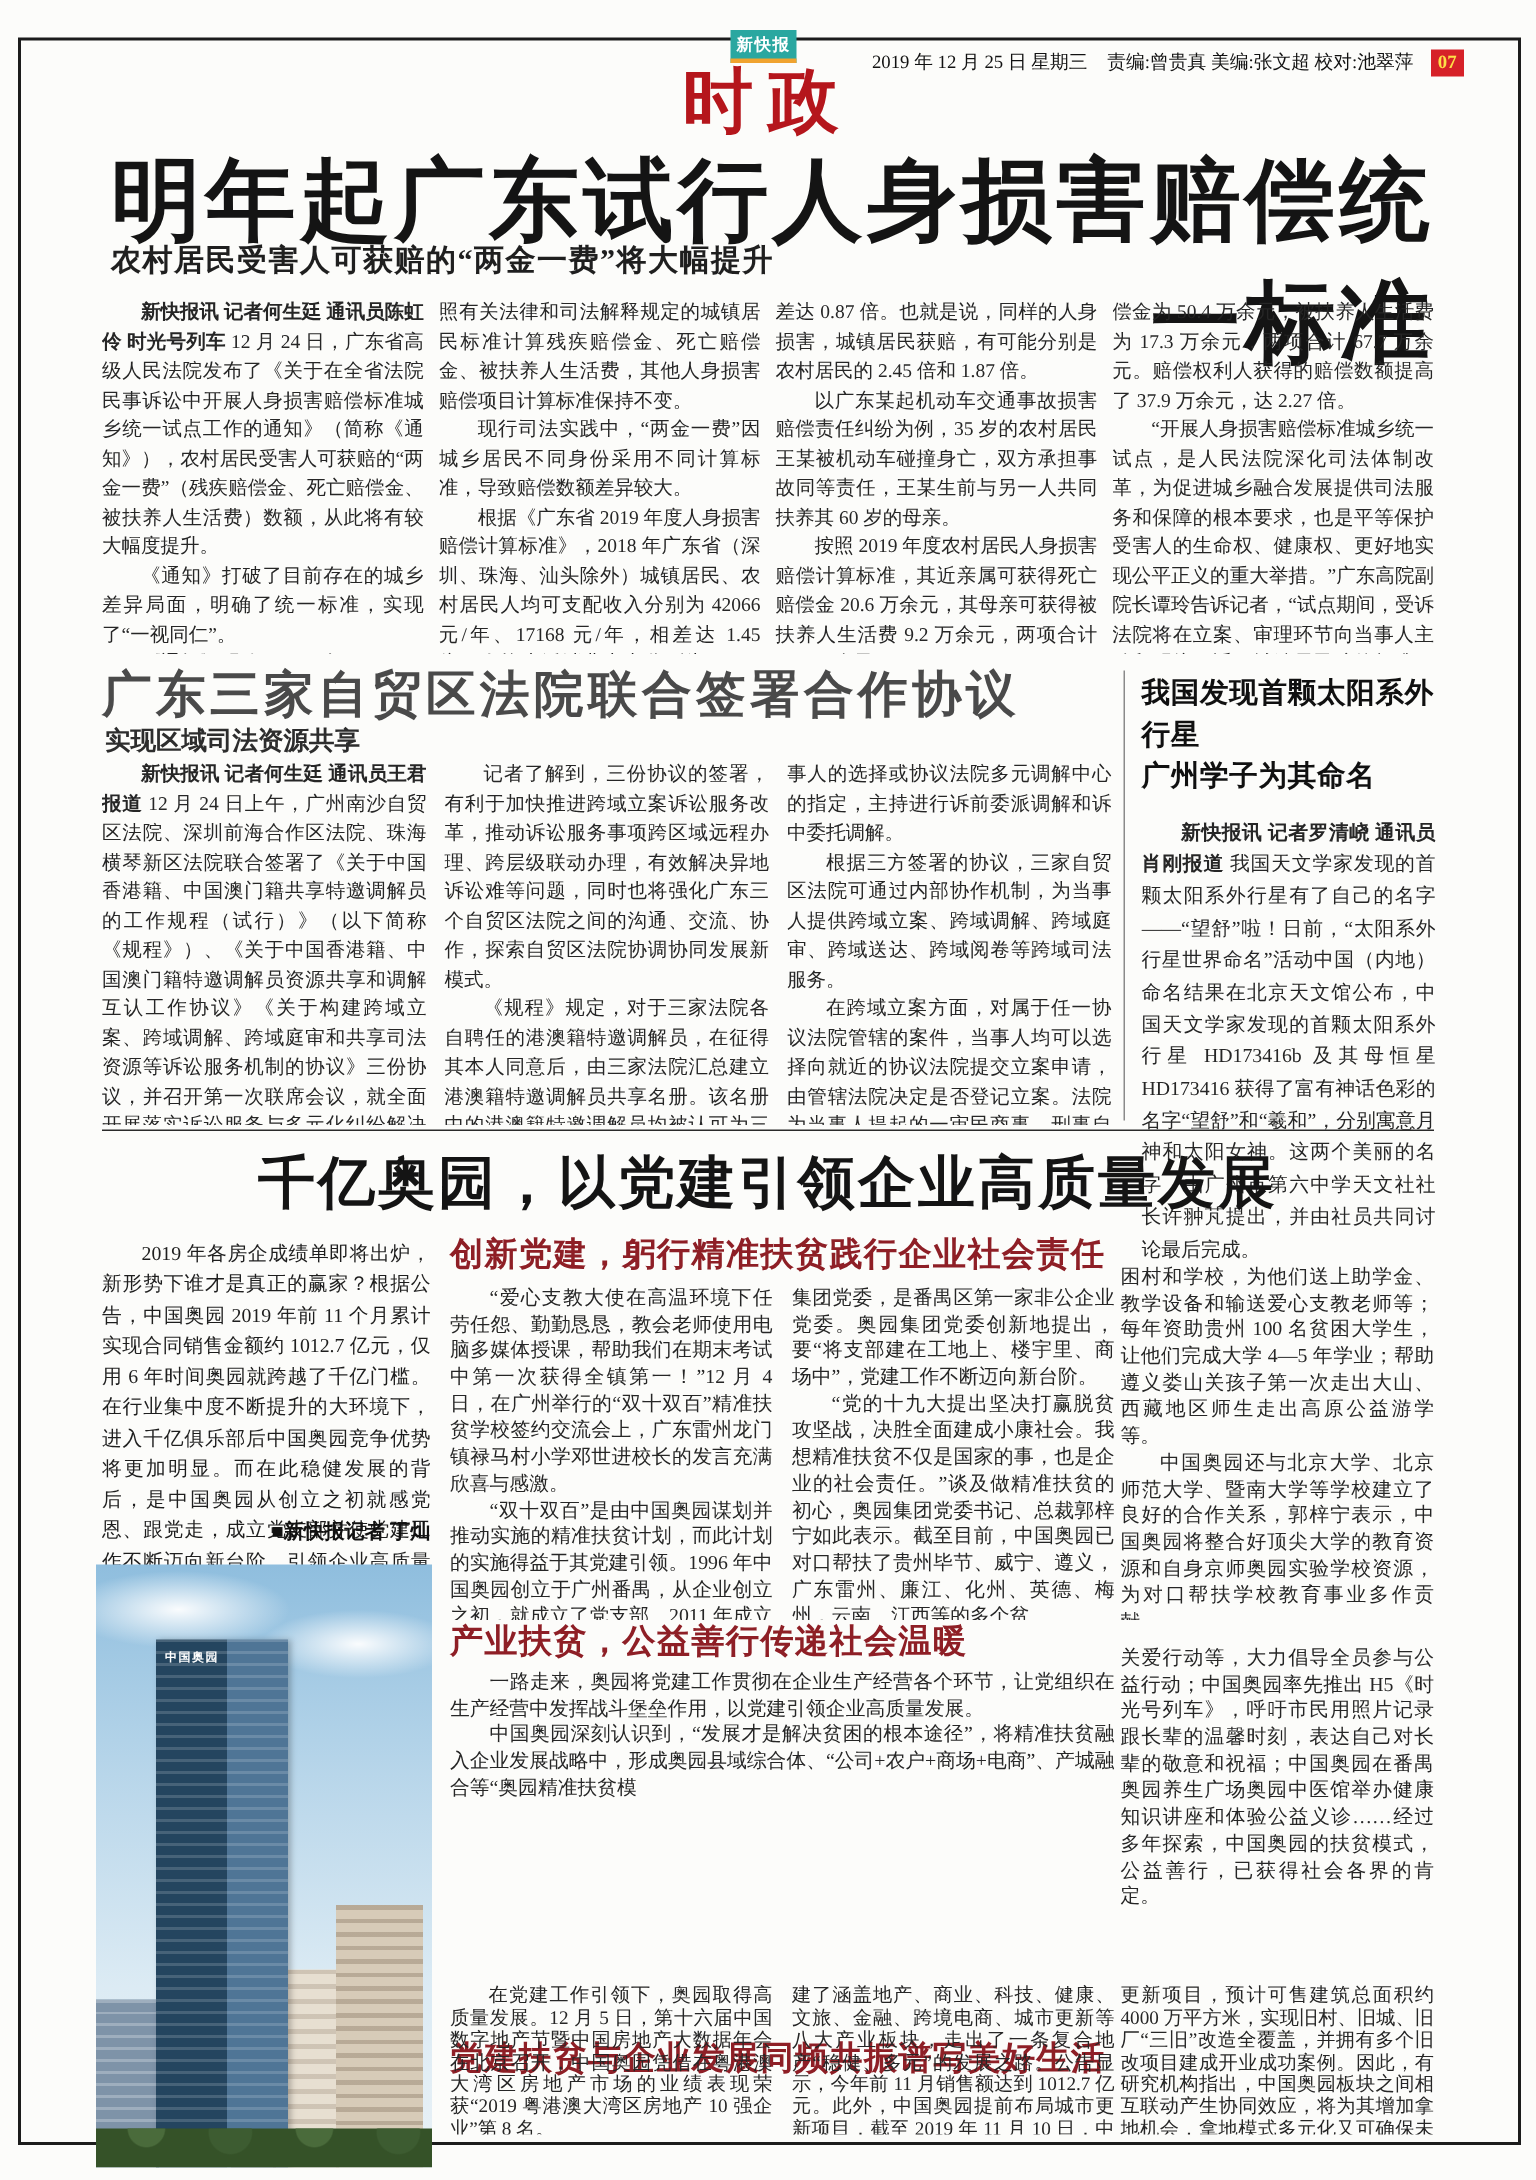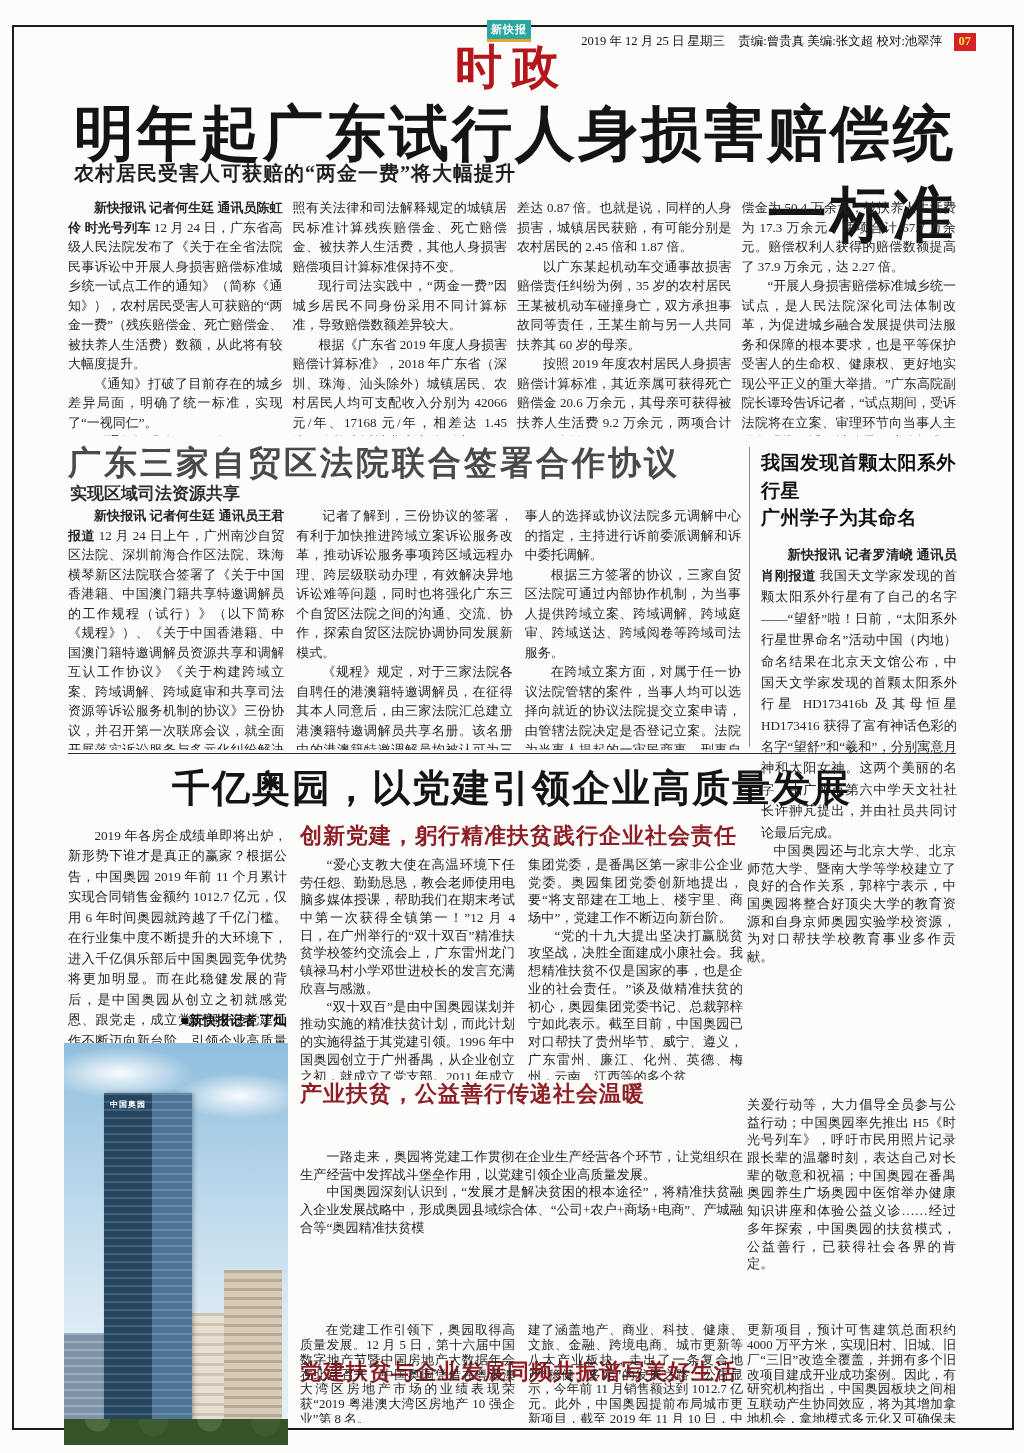--- a/index.html
+++ b/index.html
@@ -49,21 +49,21 @@
   .a3-byline{position:absolute;left:68px;top:1012px;width:219px;text-align:right;
         font-weight:bold;font-size:13.5px;color:#111;}
   .sec-head{position:absolute;margin:0;font-size:22px;font-weight:bold;color:#8e1f26;letter-spacing:1px;white-space:nowrap;}
   .sec-body{position:absolute;left:300px;width:443px;display:flex;gap:13px;}
   .sec-body .col{flex:1;font-size:13.2px;line-height:1.34;}
   .sec-colc{position:absolute;left:747px;width:209px;font-size:13.2px;line-height:1.34;}
   #s1-head{left:300px;top:821px;}
   #s1-body{top:856px;height:224px;}
   #s1-colc{top:842px;height:238px;}
   #s2-head{left:300px;top:1079px;}
-  #s2-body{top:1148px;height:166px;justify-content:space-between;}
+  #s2-body{top:1112px;height:166px;justify-content:space-between;}
   #s2-colc{top:1096px;height:182px;}
   #s3-head{left:300px;top:1357px;}
   #s3-body{top:1323px;height:100px;}
   #s3-colc{top:1323px;height:100px;}
   #s3-body .col,#s3-colc{line-height:1.16;font-size:12.8px;}
   
   .photo{position:absolute;left:64px;top:1043px;width:224px;height:402px;overflow:hidden;z-index:2;
          background:linear-gradient(180deg,#8fbede 0%,#b8d6ea 35%,#dcebf4 70%,#e9f1f6 100%);}
   .cloud{position:absolute;background:radial-gradient(ellipse at center,rgba(255,255,255,.95) 0%,rgba(255,255,255,0) 70%);}
   .cloud.c1{left:-20px;top:4px;width:150px;height:52px;}
@@ -177,20 +177,21 @@
   <div class="col jcol para-col">
       <p>“爱心支教大使在高温环境下任劳任怨、勤勤恳恳，教会老师使用电脑多媒体授课，帮助我们在期末考试中第一次获得全镇第一！”12 月 4 日，在广州举行的“双十双百”精准扶贫学校签约交流会上，广东雷州龙门镇禄马村小学邓世进校长的发言充满欣喜与感激。</p>
       <p>“双十双百”是由中国奥园谋划并推动实施的精准扶贫计划，而此计划的实施得益于其党建引领。1996 年中国奥园创立于广州番禺，从企业创立之初，就成立了党支部。2011 年成立奥园</p>
     </div>
   <div class="col jcol para-col">
       <p class="cont">集团党委，是番禺区第一家非公企业党委。奥园集团党委创新地提出，要“将支部建在工地上、楼宇里、商场中”，党建工作不断迈向新台阶。</p>
       <p>“党的十九大提出坚决打赢脱贫攻坚战，决胜全面建成小康社会。我想精准扶贫不仅是国家的事，也是企业的社会责任。”谈及做精准扶贫的初心，奥园集团党委书记、总裁郭梓宁如此表示。截至目前，中国奥园已对口帮扶了贵州毕节、威宁、遵义，广东雷州、廉江、化州、英德、梅州，云南、江西等的多个贫</p>
     </div>
 </div>
 <div class="sec-colc jcol para-col" id="s1-colc">
+    <p class="cont">困村和学校，为他们送上助学金、教学设备和输送爱心支教老师等；每年资助贵州 100 名贫困大学生，让他们完成大学 4—5 年学业；帮助遵义娄山关孩子第一次走出大山、西藏地区师生走出高原公益游学等。</p>
     <p>中国奥园还与北京大学、北京师范大学、暨南大学等学校建立了良好的合作关系，郭梓宁表示，中国奥园将整合好顶尖大学的教育资源和自身京师奥园实验学校资源，为对口帮扶学校教育事业多作贡献。</p>
   </div>
 
 <h4 class="sec-head" id="s2-head">产业扶贫，公益善行传递社会温暖</h4>
 <div class="sec-body" id="s2-body">
   <div class="col jcol para-col">
       <p>一路走来，奥园将党建工作贯彻在企业生产经营各个环节，让党组织在生产经营中发挥战斗堡垒作用，以党建引领企业高质量发展。</p>
       <p>中国奥园深刻认识到，“发展才是解决贫困的根本途径”，将精准扶贫融入企业发展战略中，形成奥园县域综合体、“公司+农户+商场+电商”、产城融合等“奥园精准扶贫模</p>
     </div>
 </div>

